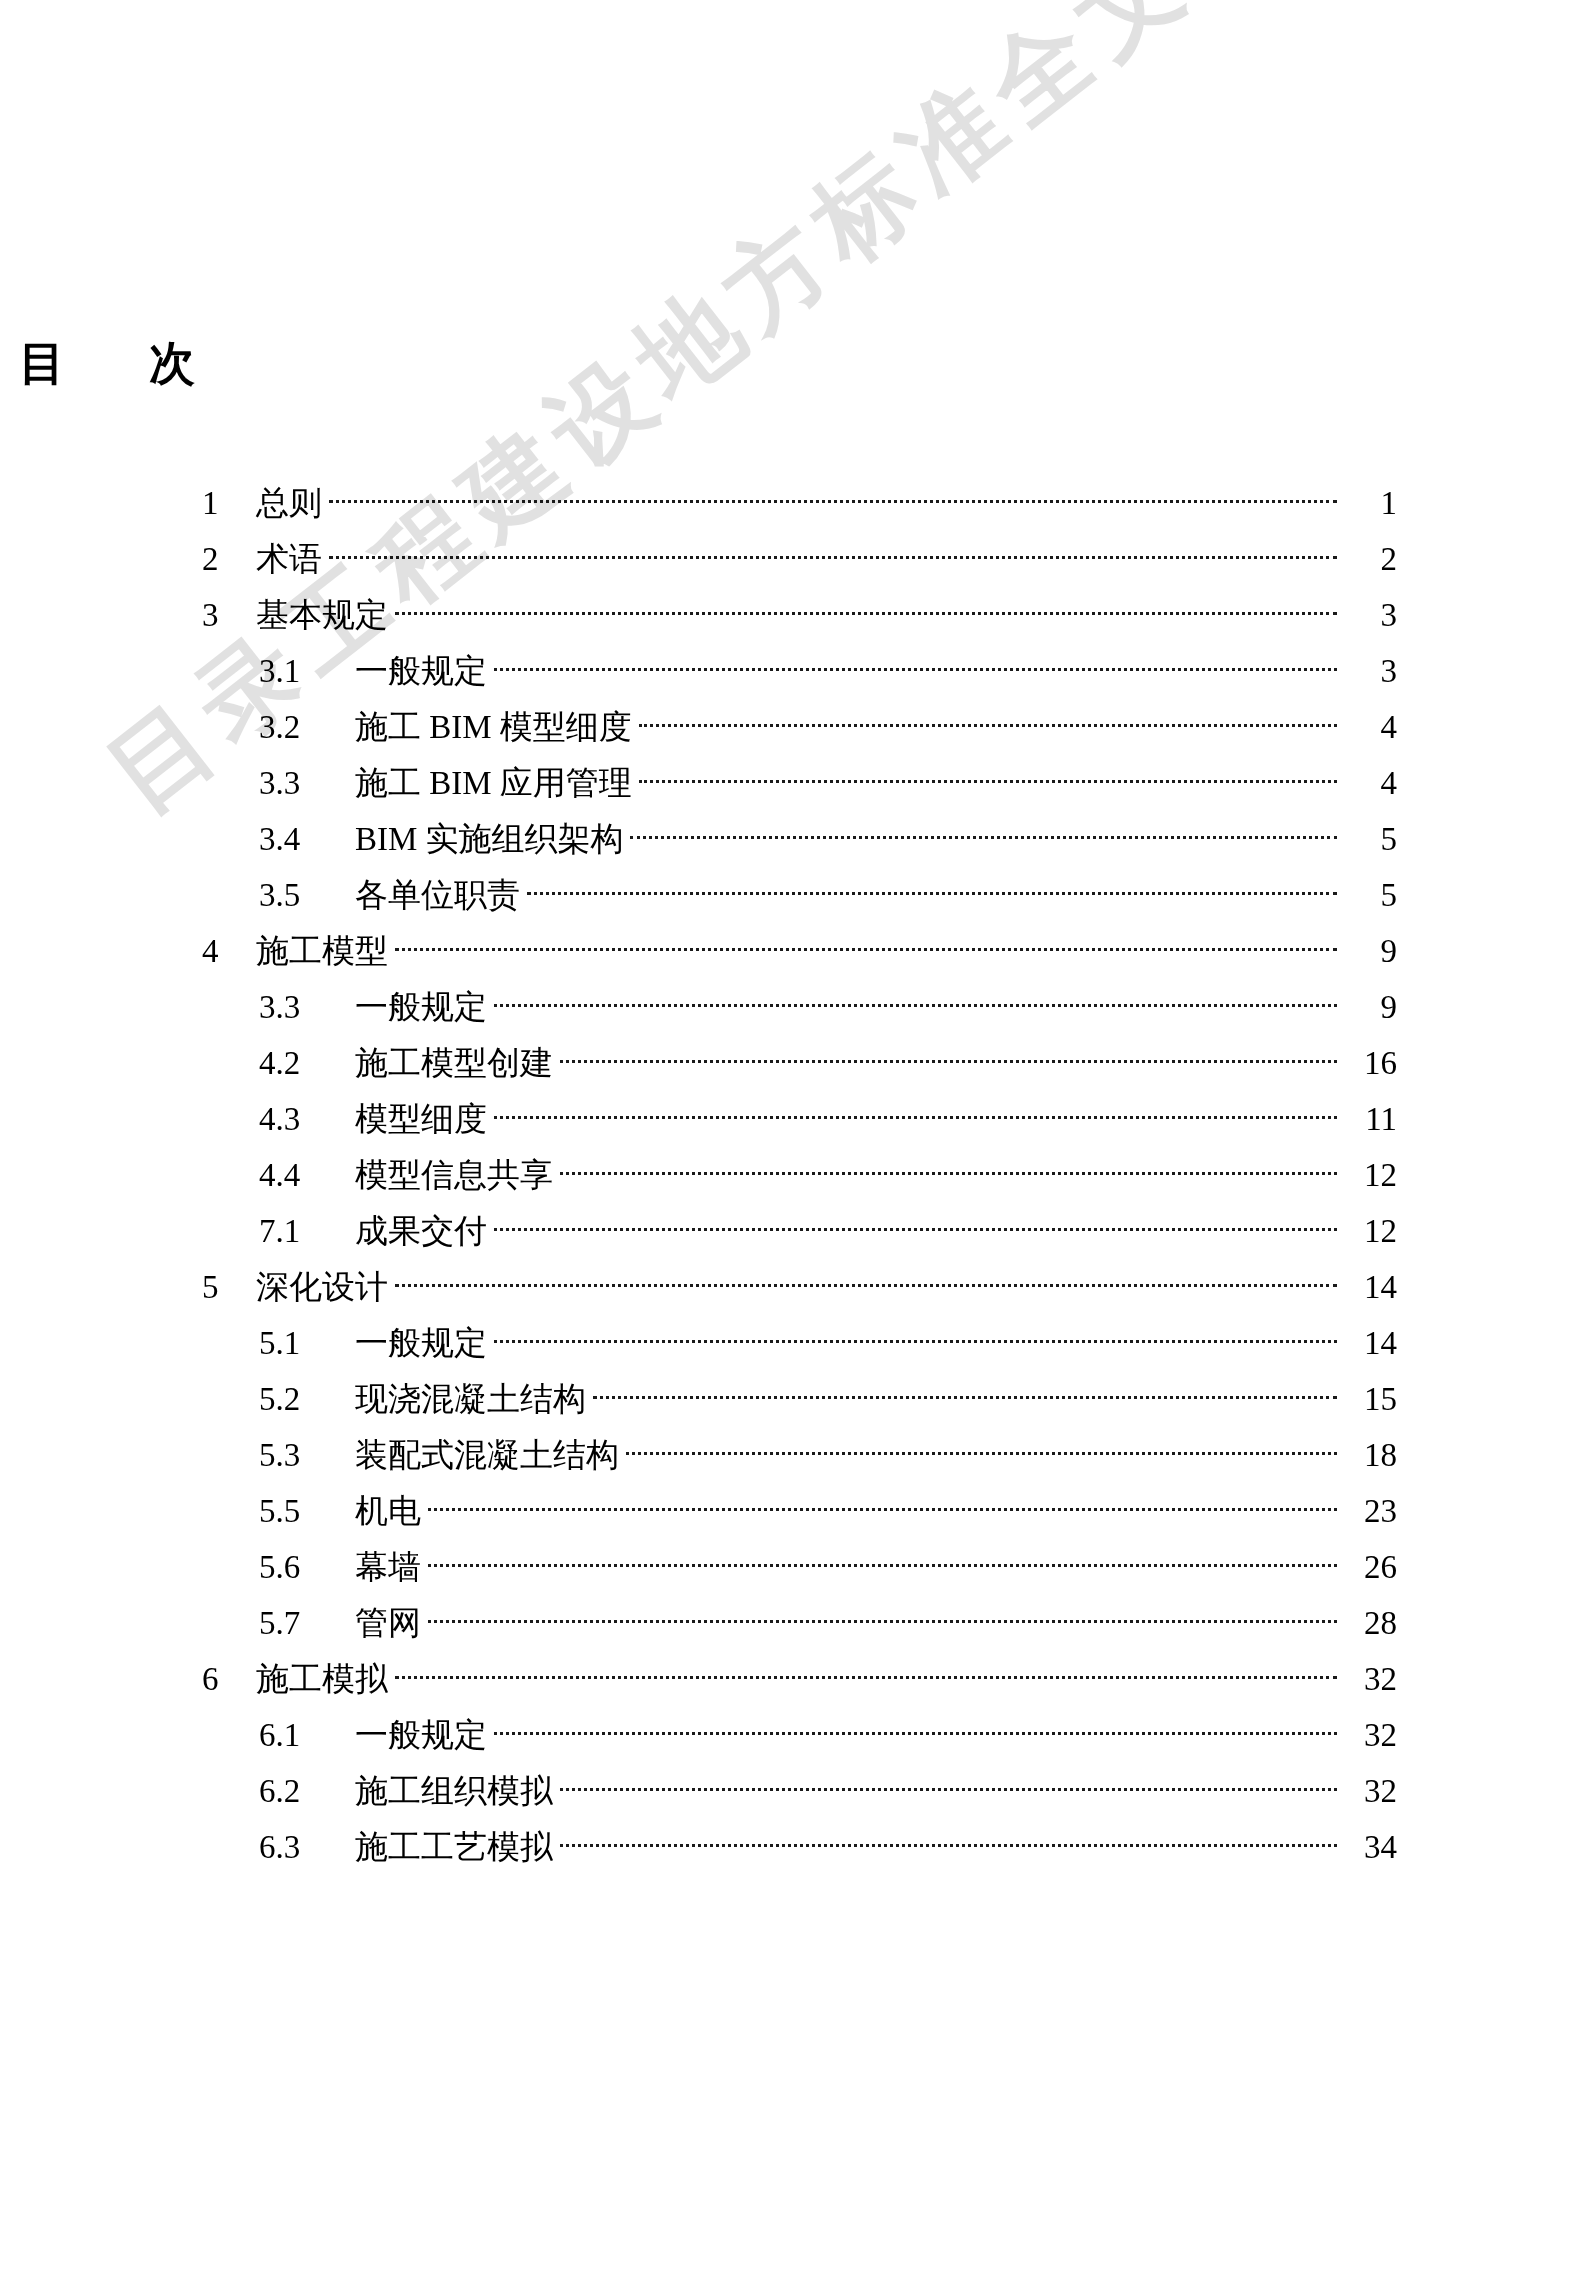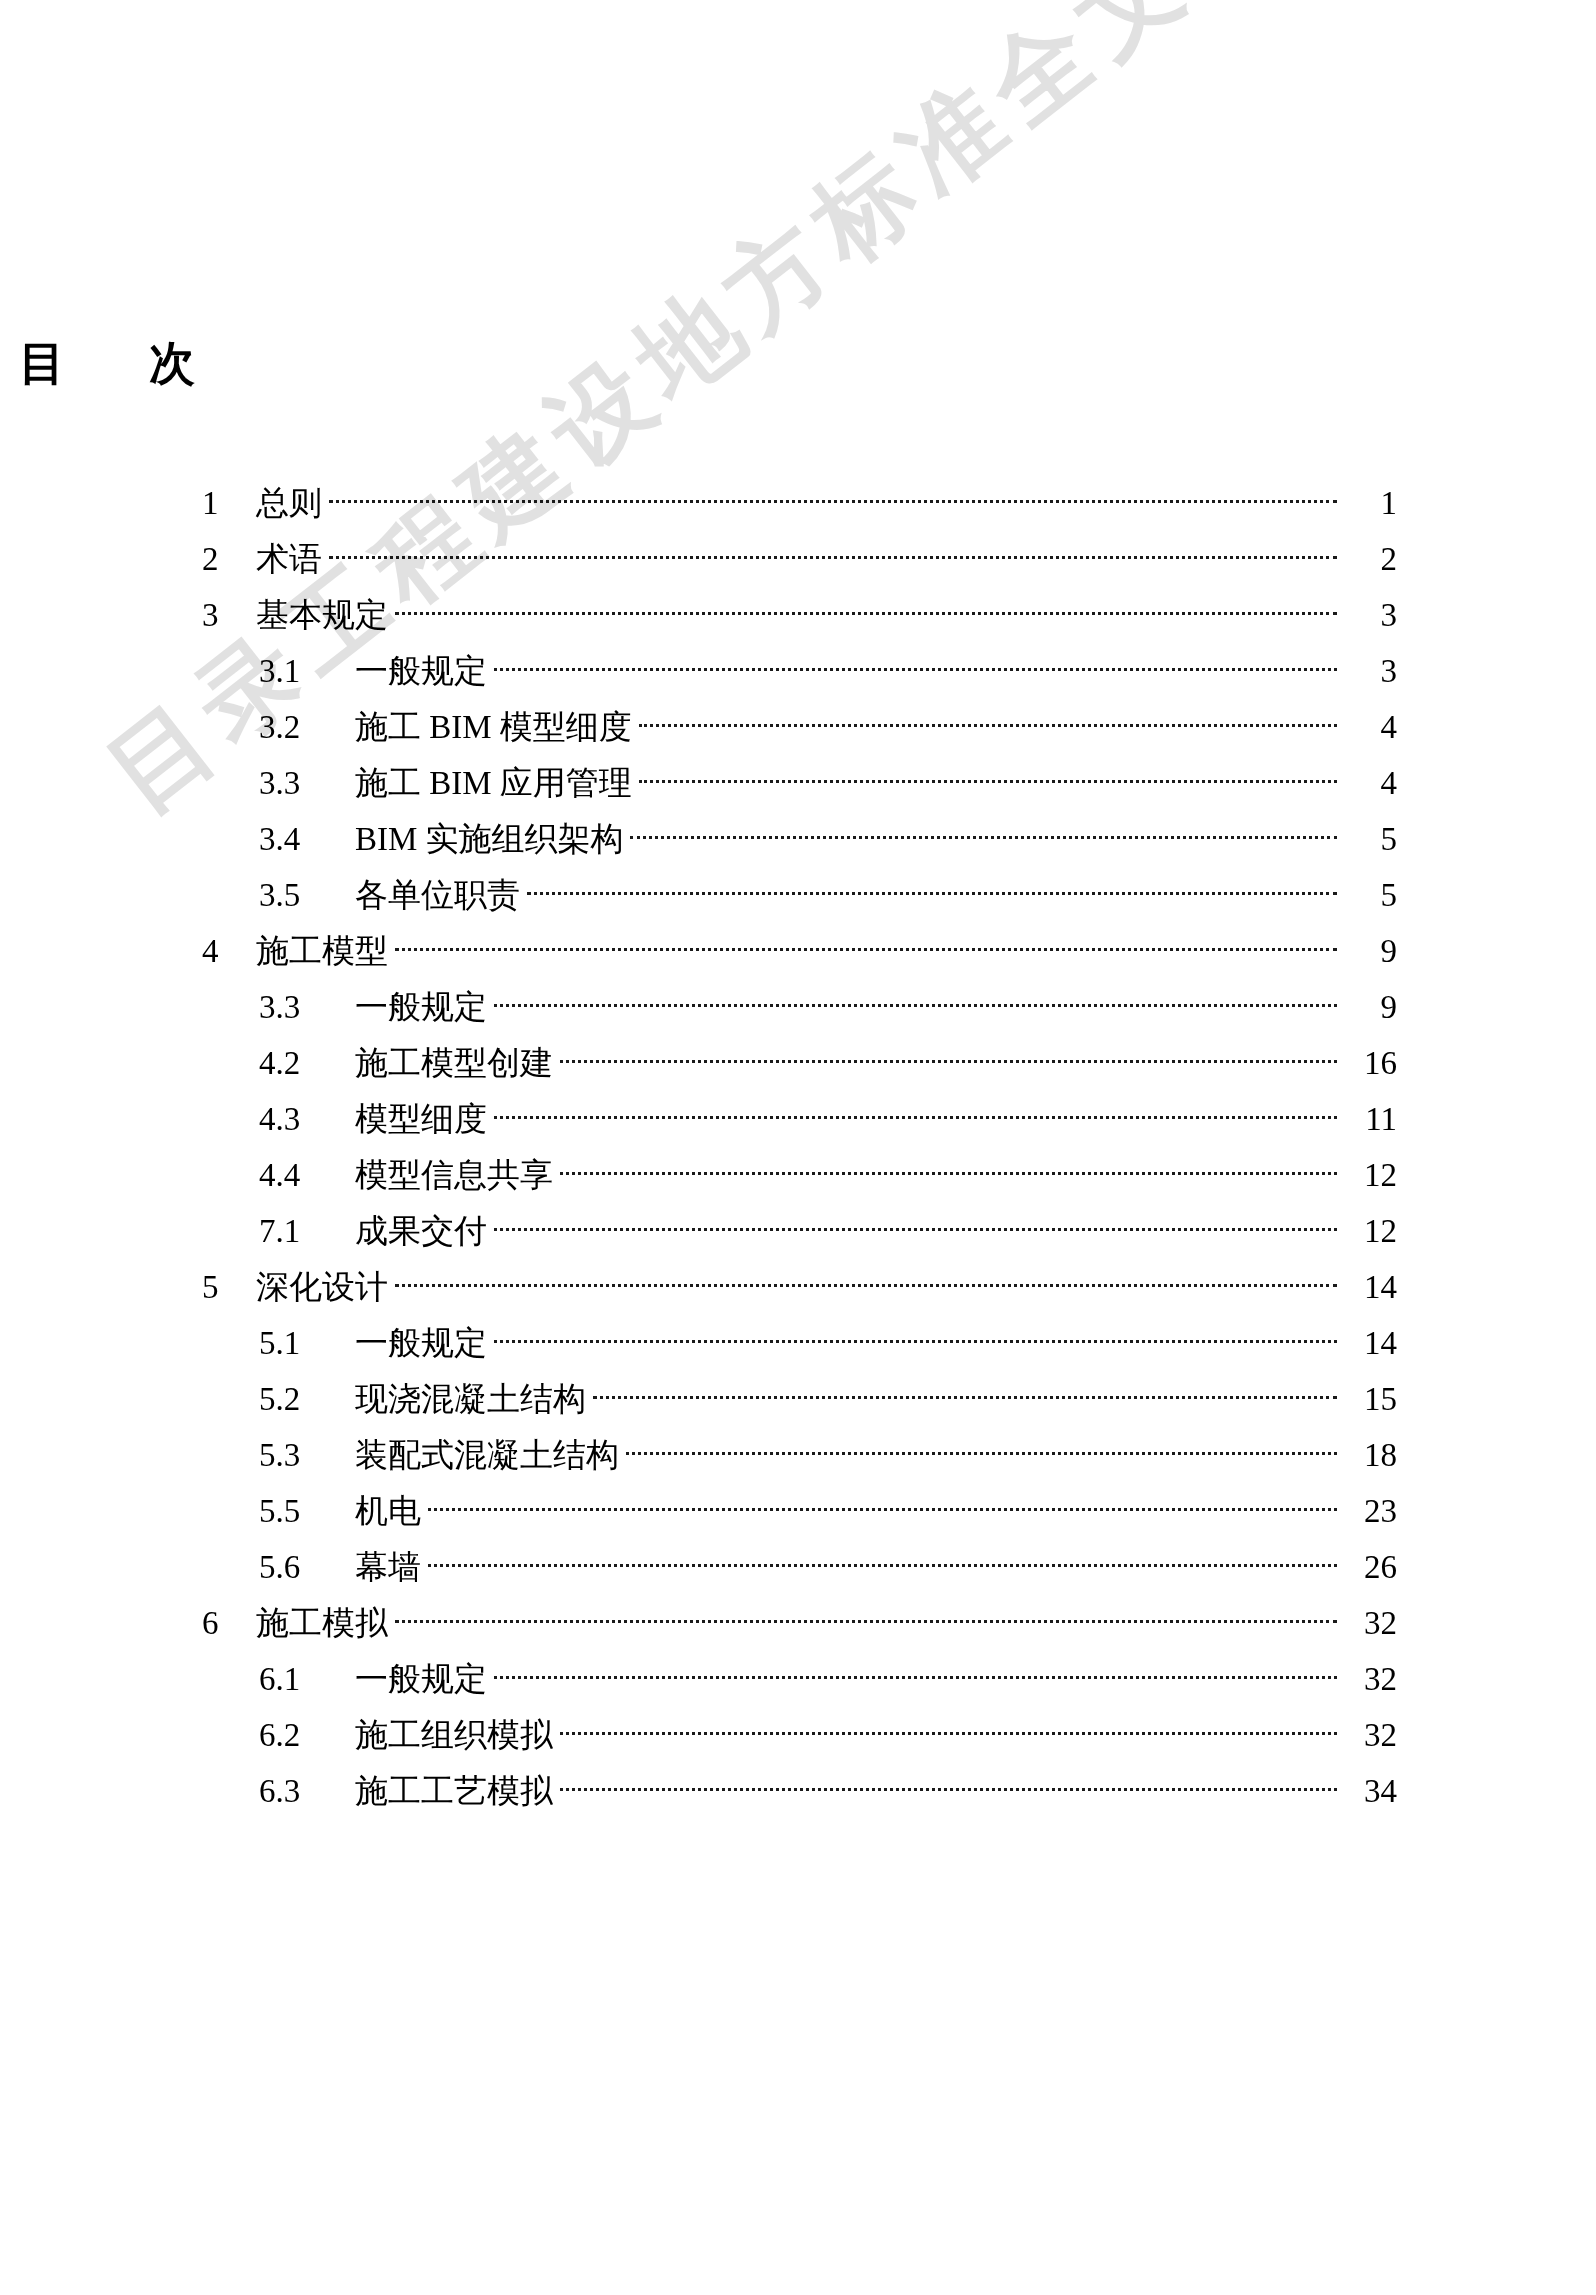--- a/index.html
+++ b/index.html
@@ -223,20 +223,26 @@
           <span class="toc-label">机电</span>
           <span class="toc-leader"></span>
           <span class="toc-page">23</span>
         </div>
         <div class="toc-row lvl2">
           <span class="toc-num">5.6</span>
           <span class="toc-label">幕墙</span>
           <span class="toc-leader"></span>
           <span class="toc-page">26</span>
         </div>
+        <div class="toc-row lvl2">
+          <span class="toc-num">5.7</span>
+          <span class="toc-label">管网</span>
+          <span class="toc-leader"></span>
+          <span class="toc-page">28</span>
+        </div>
         <div class="toc-row lvl1">
           <span class="toc-num">6</span>
           <span class="toc-label">施工模拟</span>
           <span class="toc-leader"></span>
           <span class="toc-page">32</span>
         </div>
         <div class="toc-row lvl2">
           <span class="toc-num">6.1</span>
           <span class="toc-label">一般规定</span>
           <span class="toc-leader"></span>

